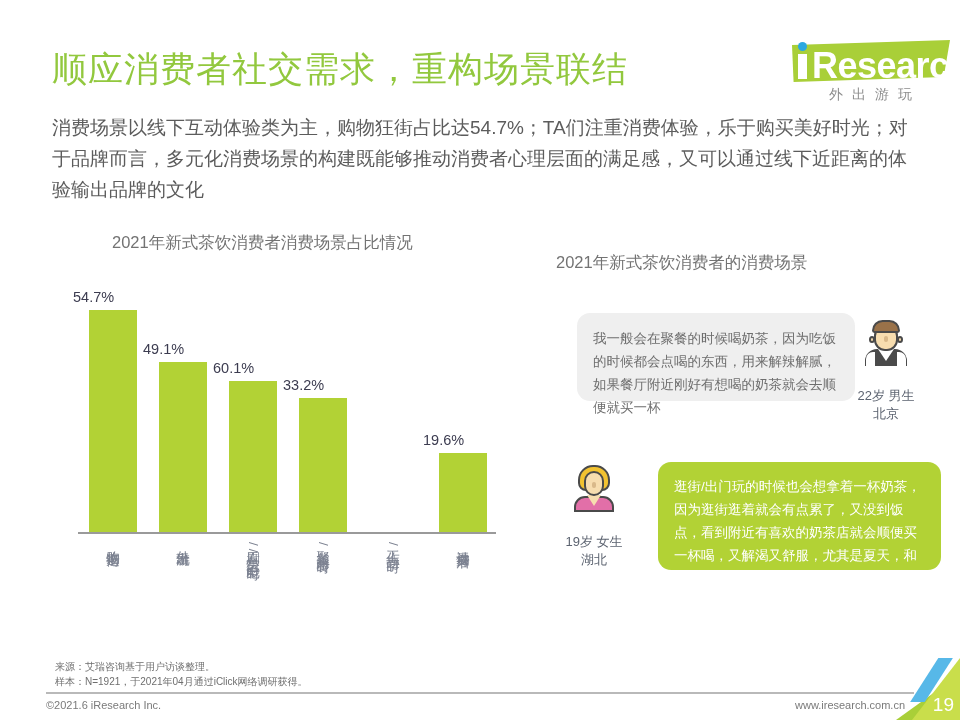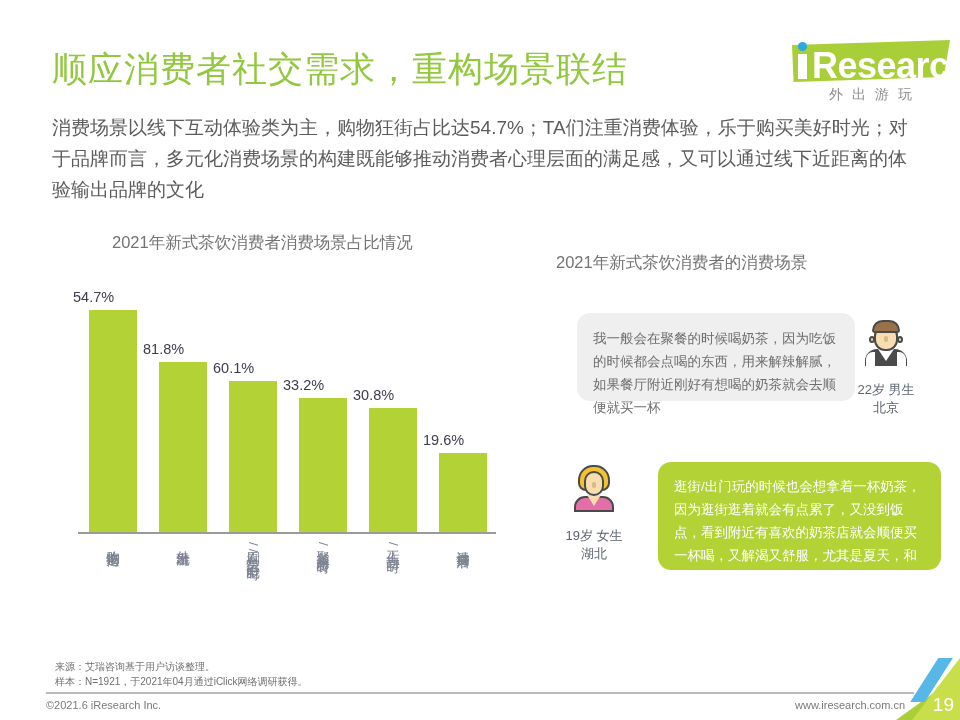--- a/index.html
+++ b/index.html
@@ -65,21 +65,21 @@
 
   
   .quote-row{position:absolute;}
   .bubble{
     position:absolute;border-radius:13px;box-sizing:border-box;
     font-size:13.5px;line-height:23px;margin-left:24px;
   }
   .bubble-grey{background:#EFEFEF;color:#6E6E6E;padding:14px 16px;}
   .bubble-green{background:#B2D235;color:#ffffff;padding:13px 16px;}
   .person{position:absolute;width:96px;text-align:center;}
-  .person-caption{font-size:13px;color:#5C6370;line-height:18px;margin-top:15px;}
+  .person-caption{font-size:13px;color:#5C6370;line-height:18px;margin-top:21px;}
 
   
   .avatar{position:relative;width:50px;height:50px;margin:0 auto;}
   .av-head{position:absolute;left:13px;top:8px;width:24px;height:27px;border-radius:12px 12px 11px 11px;background:#F7DDAF;border:2px solid #4A4A4A;box-sizing:border-box;}
   .av-hair-m{position:absolute;left:11px;top:4px;width:28px;height:13px;border-radius:13px 13px 3px 3px;background:#9A7249;border:2px solid #4A4A4A;box-sizing:border-box;}
   .av-hair-f{position:absolute;left:9px;top:3px;width:32px;height:26px;border-radius:15px 15px 8px 8px;background:#F2C230;border:2px solid #4A4A4A;box-sizing:border-box;}
   .av-face-f{position:absolute;left:15px;top:9px;width:20px;height:25px;border-radius:10px 10px 10px 10px;background:#F7DDAF;border:2px solid #4A4A4A;box-sizing:border-box;}
   .av-ear{position:absolute;top:20px;width:6px;height:7px;border-radius:50%;background:#F7DDAF;border:2px solid #4A4A4A;box-sizing:border-box;}
   .av-ear.l{left:8px;} .av-ear.r{left:36px;}
   .av-nose{position:absolute;left:23px;top:20px;width:4px;height:6px;border-radius:2px;background:#D9B98A;}
@@ -124,38 +124,34 @@
 
   <div class="chart">
     <div class="plot">
 
       <div class="bar-slot" style="left:0px">
         <div class="bar-label" style="bottom:228px">54.7%</div>
         <div class="bar" style="height:223px"></div>
       </div>
 
       <div class="bar-slot" style="left:70px">
-        <div class="bar-label" style="bottom:176px">81.8%</div>
+        <div class="bar-label" style="bottom:176px">49.1%</div>
         <div class="bar" style="height:171px"></div>
       </div>
 
       <div class="bar-slot" style="left:140px">
         <div class="bar-label" style="bottom:157px">60.1%</div>
         <div class="bar" style="height:152px"></div>
       </div>
 
       <div class="bar-slot" style="left:210px">
         <div class="bar-label" style="bottom:140px">33.2%</div>
         <div class="bar" style="height:135px"></div>
       </div>
 
-      <div class="bar-slot" style="left:280px">
-        <div class="bar-label" style="bottom:130px">30.8%</div>
-        <div class="bar" style="height:125px"></div>
-      </div>
 
       <div class="bar-slot" style="left:350px">
         <div class="bar-label" style="bottom:85px">19.6%</div>
         <div class="bar" style="height:80px"></div>
       </div>
 
     </div>
 
     <div class="axis"></div>
 

